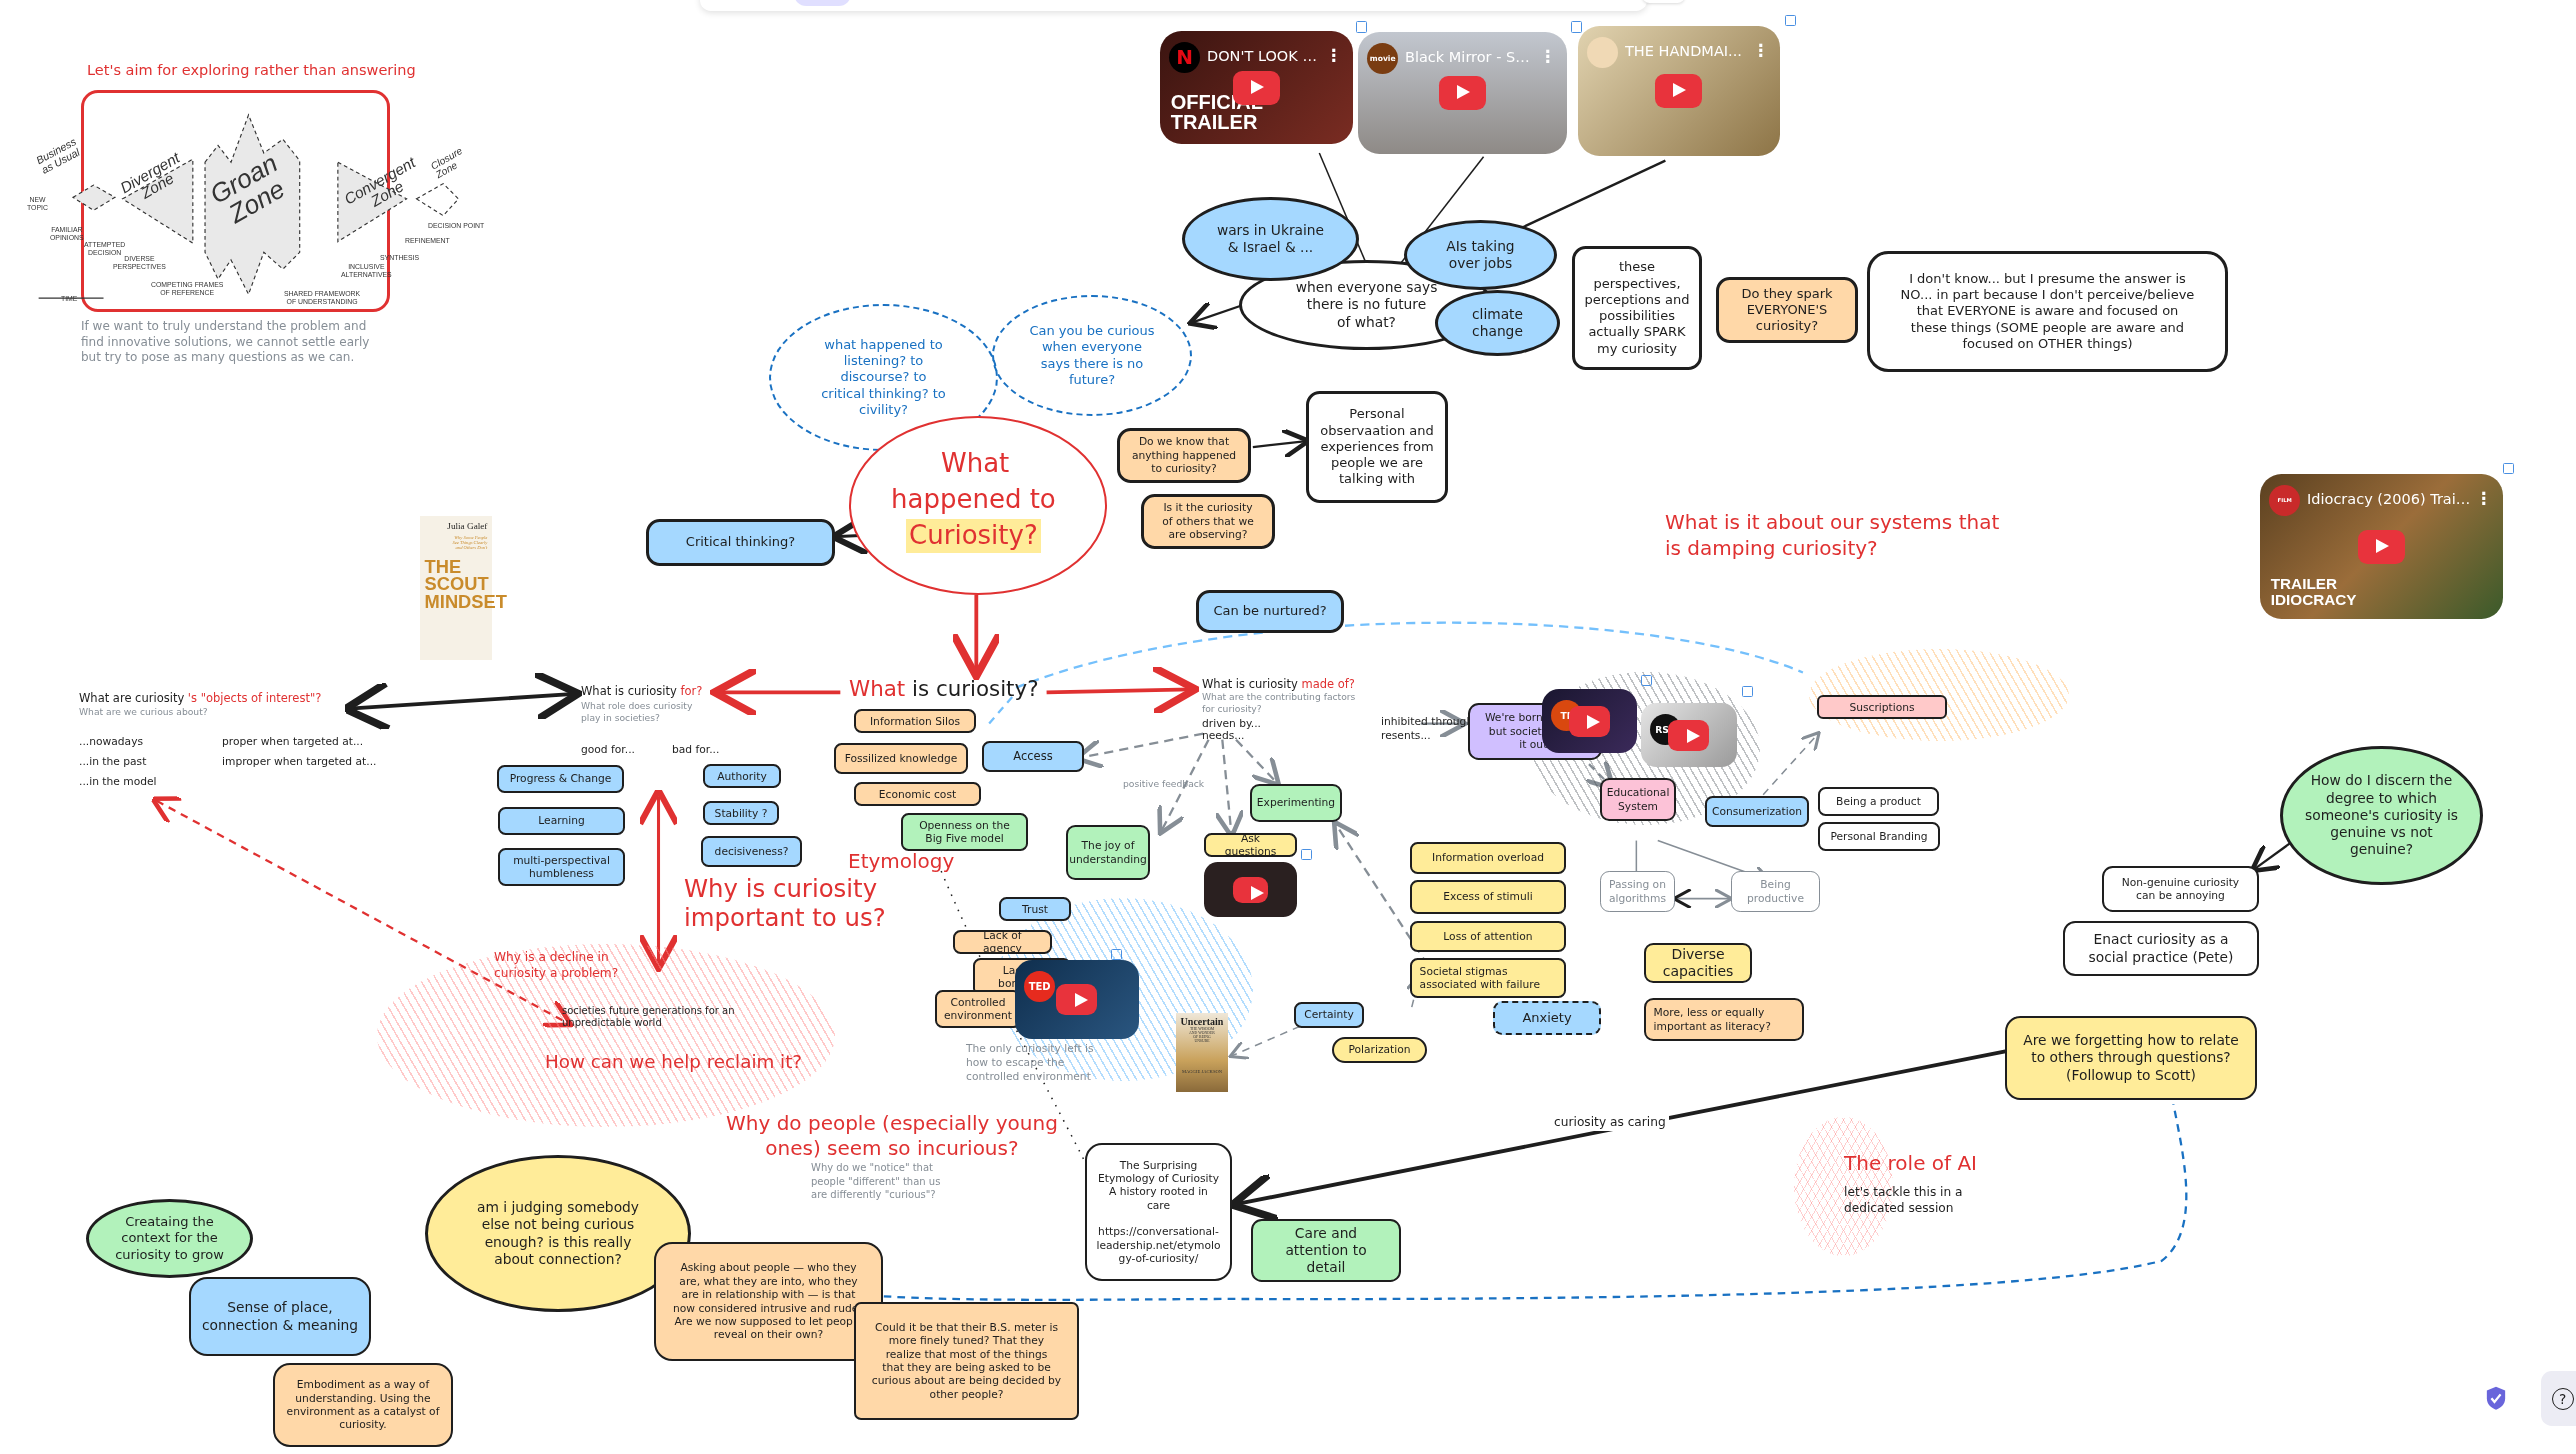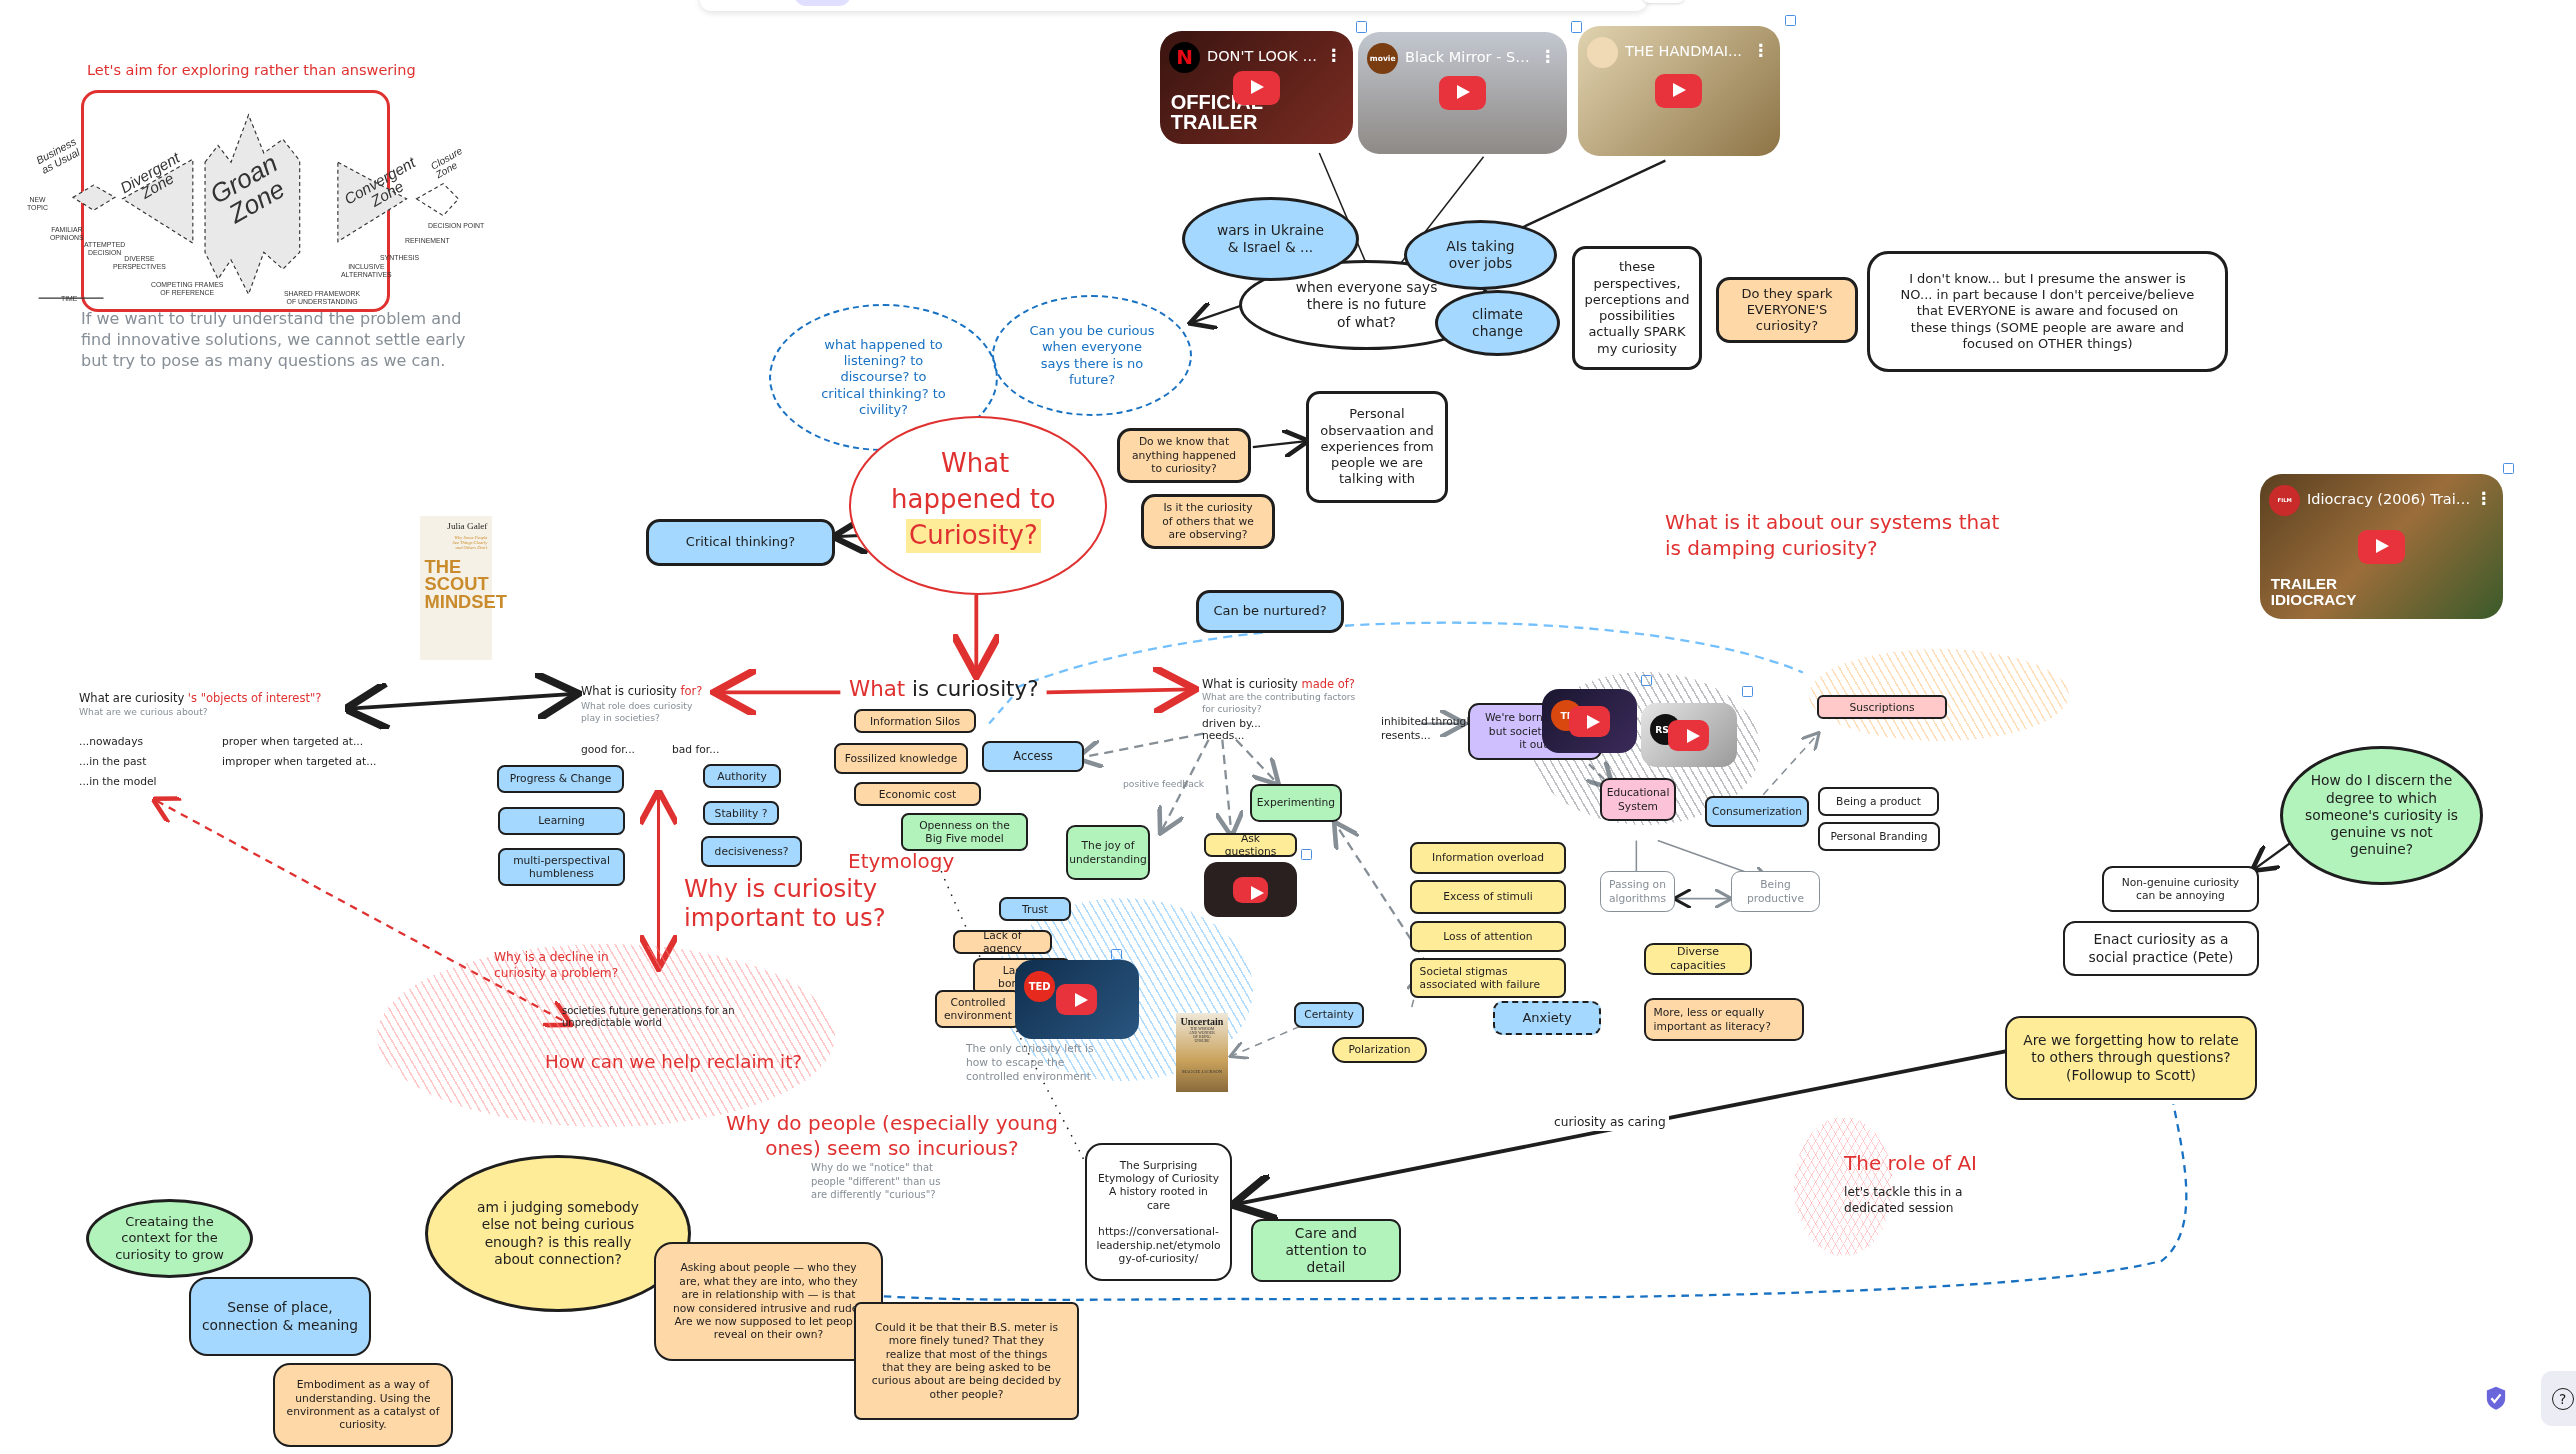--- a/index.html
+++ b/index.html
@@ -139,21 +139,21 @@
 <div class="gl" style="left:151px;top:281px;">COMPETING FRAMES
 OF REFERENCE</div>
 <div class="gl" style="left:284px;top:290px;">SHARED FRAMEWORK
 OF UNDERSTANDING</div>
 <div class="gl" style="left:341px;top:263px;">INCLUSIVE
 ALTERNATIVES</div>
 <div class="gl" style="left:380px;top:254px;">SYNTHESIS</div>
 <div class="gl" style="left:405px;top:237px;">REFINEMENT</div>
 <div class="gl" style="left:428px;top:222px;">DECISION POINT</div>
 <div class="gl" style="left:61px;top:295px;">TIME</div>
-<div class="txt muted" style="left:81px;top:309px;font-size:16px;line-height:1.3;">If we want to truly understand the problem and
+<div class="txt muted" style="left:81px;top:319px;font-size:12px;line-height:1.3;">If we want to truly understand the problem and
 find innovative solutions, we cannot settle early
 but try to pose as many questions as we can.</div>
 
 <div class="video" style="left:1160px;top:31px;width:193px;height:113px;background:linear-gradient(135deg,#3a1410,#7a2c22);">
   <div class="ch" style="background:#000;color:#e50914;font-size:20px;">N</div>
   <div class="vt">DON'T LOOK U...</div>
   <div class="dots">⋮</div>
   <div class="badge">OFFICIAL
 TRAILER</div>
   <div class="play"></div>
@@ -360,21 +360,21 @@
 <div class="node white" style="left:1818px;top:822px;width:122px;height:29px;font-size:10.7px;border-width:2.3px;border-radius:7.6px;">Personal Branding</div>
 
 <div class="node yellow" style="left:1410px;top:842px;width:156px;height:32px;font-size:10.7px;border-width:2.3px;border-radius:7.6px;">Information overload</div>
 <div class="node yellow" style="left:1410px;top:880px;width:156px;height:34px;font-size:10.7px;border-width:2.3px;border-radius:7.6px;">Excess of stimuli</div>
 <div class="node yellow" style="left:1410px;top:921px;width:156px;height:31px;font-size:10.7px;border-width:2.3px;border-radius:7.6px;">Loss of attention</div>
 <div class="node yellow" style="left:1410px;top:958px;width:156px;height:40px;font-size:10.7px;border-width:2.3px;border-radius:7.6px;justify-content:flex-start;text-align:left;">Societal stigmas
 associated with failure</div>
 <div class="node blue dashed" style="left:1493px;top:1001px;width:108px;height:34px;font-size:13px;border-width:2.3px;border-radius:9.2px;">Anxiety</div>
 <div class="node blue" style="left:1294px;top:1002px;width:70px;height:26px;font-size:10.7px;border-width:2.3px;border-radius:7.6px;">Certainty</div>
 <div class="node yellow" style="left:1332px;top:1037px;width:95px;height:26px;font-size:10.7px;border-width:2.3px;border-radius:13px;">Polarization</div>
-<div class="node yellow" style="left:1644px;top:943px;width:108px;height:32px;font-size:11px;border-width:2.3px;border-radius:9.2px;">Diverse
+<div class="node yellow" style="left:1644px;top:943px;width:108px;height:40px;font-size:14px;border-width:2.3px;border-radius:9.2px;">Diverse
 capacities</div>
 <div class="node orange" style="left:1644px;top:998px;width:160px;height:43px;font-size:10.7px;border-width:2.3px;border-radius:9.2px;justify-content:flex-start;text-align:left;">More, less or equally
 important as literacy?</div>
 
 <div class="node ell green" style="left:2280px;top:746px;width:203px;height:139px;font-size:13.8px;">How do I discern the
 degree to which
 someone's curiosity is
 genuine vs not
 genuine?</div>
 <div class="node white" style="left:2102px;top:866px;width:157px;height:46px;font-size:10.7px;border-width:2.3px;border-radius:10.7px;">Non-genuine curiosity

